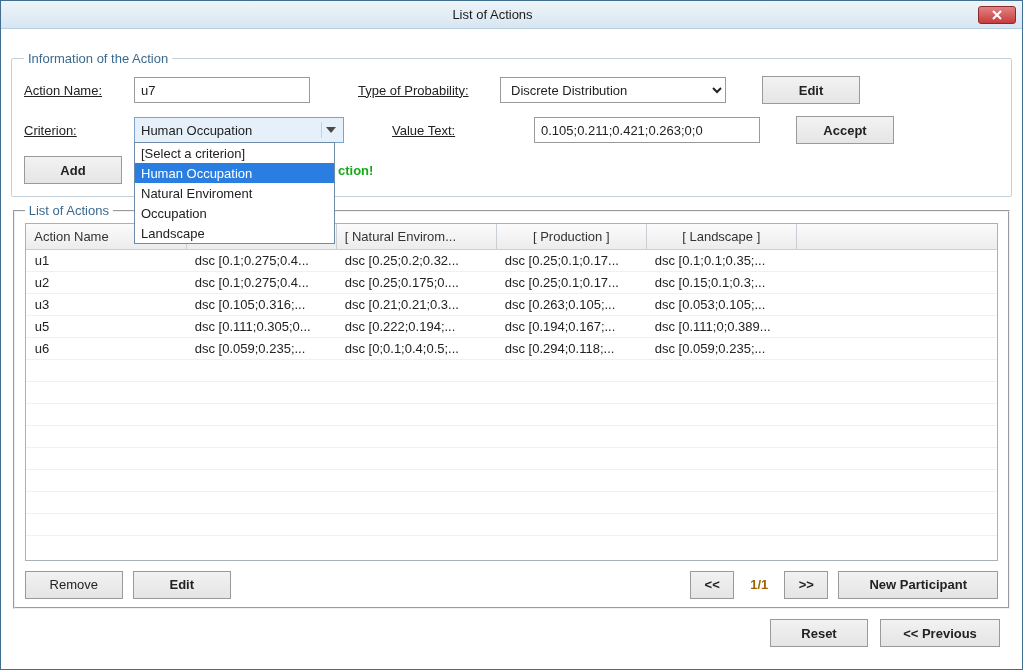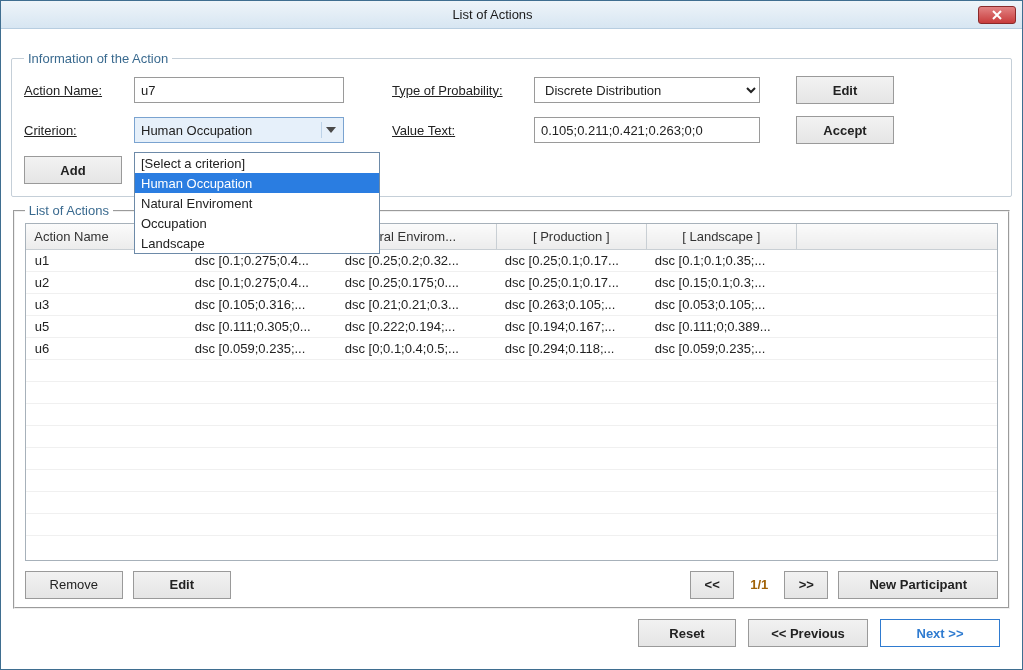--- a/index.html
+++ b/index.html
@@ -35,21 +35,21 @@
   .row { display:flex; align-items:center; margin-bottom: 12px; gap: 12px; }
   .lbl { width: 98px; color:#222; }
   .lbl.u { text-decoration: underline; }
 
   input.txt, select.sel {
     height: 26px; border: 1px solid #9a9a9a; padding: 2px 6px; background: #fff; color:#222;
   }
   input.txt[readonly] { background:#fff; color:#222; }
   input.vt { color:#777; }
 
-  .action-name-input { width: 210px; }
+  .action-name-input { width: 176px; }
   .type-prob-sel { width: 226px; background:#efefef; }
   .value-text-input { width: 226px; }
 
   .btn {
     height: 28px; min-width: 98px; background: linear-gradient(#f2f2f2,#e5e5e5);
     border: 1px solid #9a9a9a; color:#222; cursor:pointer; padding: 0 12px;
   }
   .btn.small { min-width: 44px; padding: 0 8px; }
   .btn.wide { min-width: 160px; }
   .btn.primary-outline { border: 1px solid #2f7bd0; background: #fff; color:#2f7bd0; }
@@ -62,21 +62,21 @@
   .dd-display {
     height: 26px; border: 1px solid #7aa3d0; background: #fff; display:flex;
     align-items:center; padding: 0 22px 0 6px; color:#222; position:relative;
     background: #e6f0fa;
   }
   .dd-display .arrow {
     position:absolute; right:4px; top:4px; width:18px; height:16px;
     border-left:1px solid #bcd2e8; display:flex; align-items:center; justify-content:center;
   }
   .dd-list {
-    position:absolute; left:0; top:35px; width:246px; background:#fff;
+    position:absolute; left:0; top:25px; width:201px; background:#fff;
     border:1px solid #6d8aa8; z-index: 50;
   }
   .dd-item { padding: 2px 6px; color:#222; height:20px; line-height:18px; }
   .dd-item.selected { background:#2a7de1; color:#fff; }
 
   
   fieldset.loa { flex:1; display:flex; flex-direction:column; min-height: 0; }
 
   .table-wrap {
     flex:1; border:1px solid #a7b1ba; background:#fff; overflow:hidden;
@@ -312,17 +312,16 @@
           <span class="page-ind">1/1</span>
           <button class="btn small" style="font-weight:bold"><span>&gt;&gt;</span></button>
         </div>
         <button class="btn wide" style="font-weight:bold"><span>New Participant</span></button>
       </div>
     </fieldset>
 
     <div class="bottom-bar">
       <button class="btn" style="font-weight:bold"><span>Reset</span></button>
       <button class="btn" style="min-width:120px;font-weight:bold"><span>&lt;&lt; Previous</span></button>
-      <button class="btn primary-outline" style="min-width:120px;font-weight:bold"><span>Next &gt;&gt;</span></button>
     </div>
 
   </div>
 </div>
 
 </body></html>

